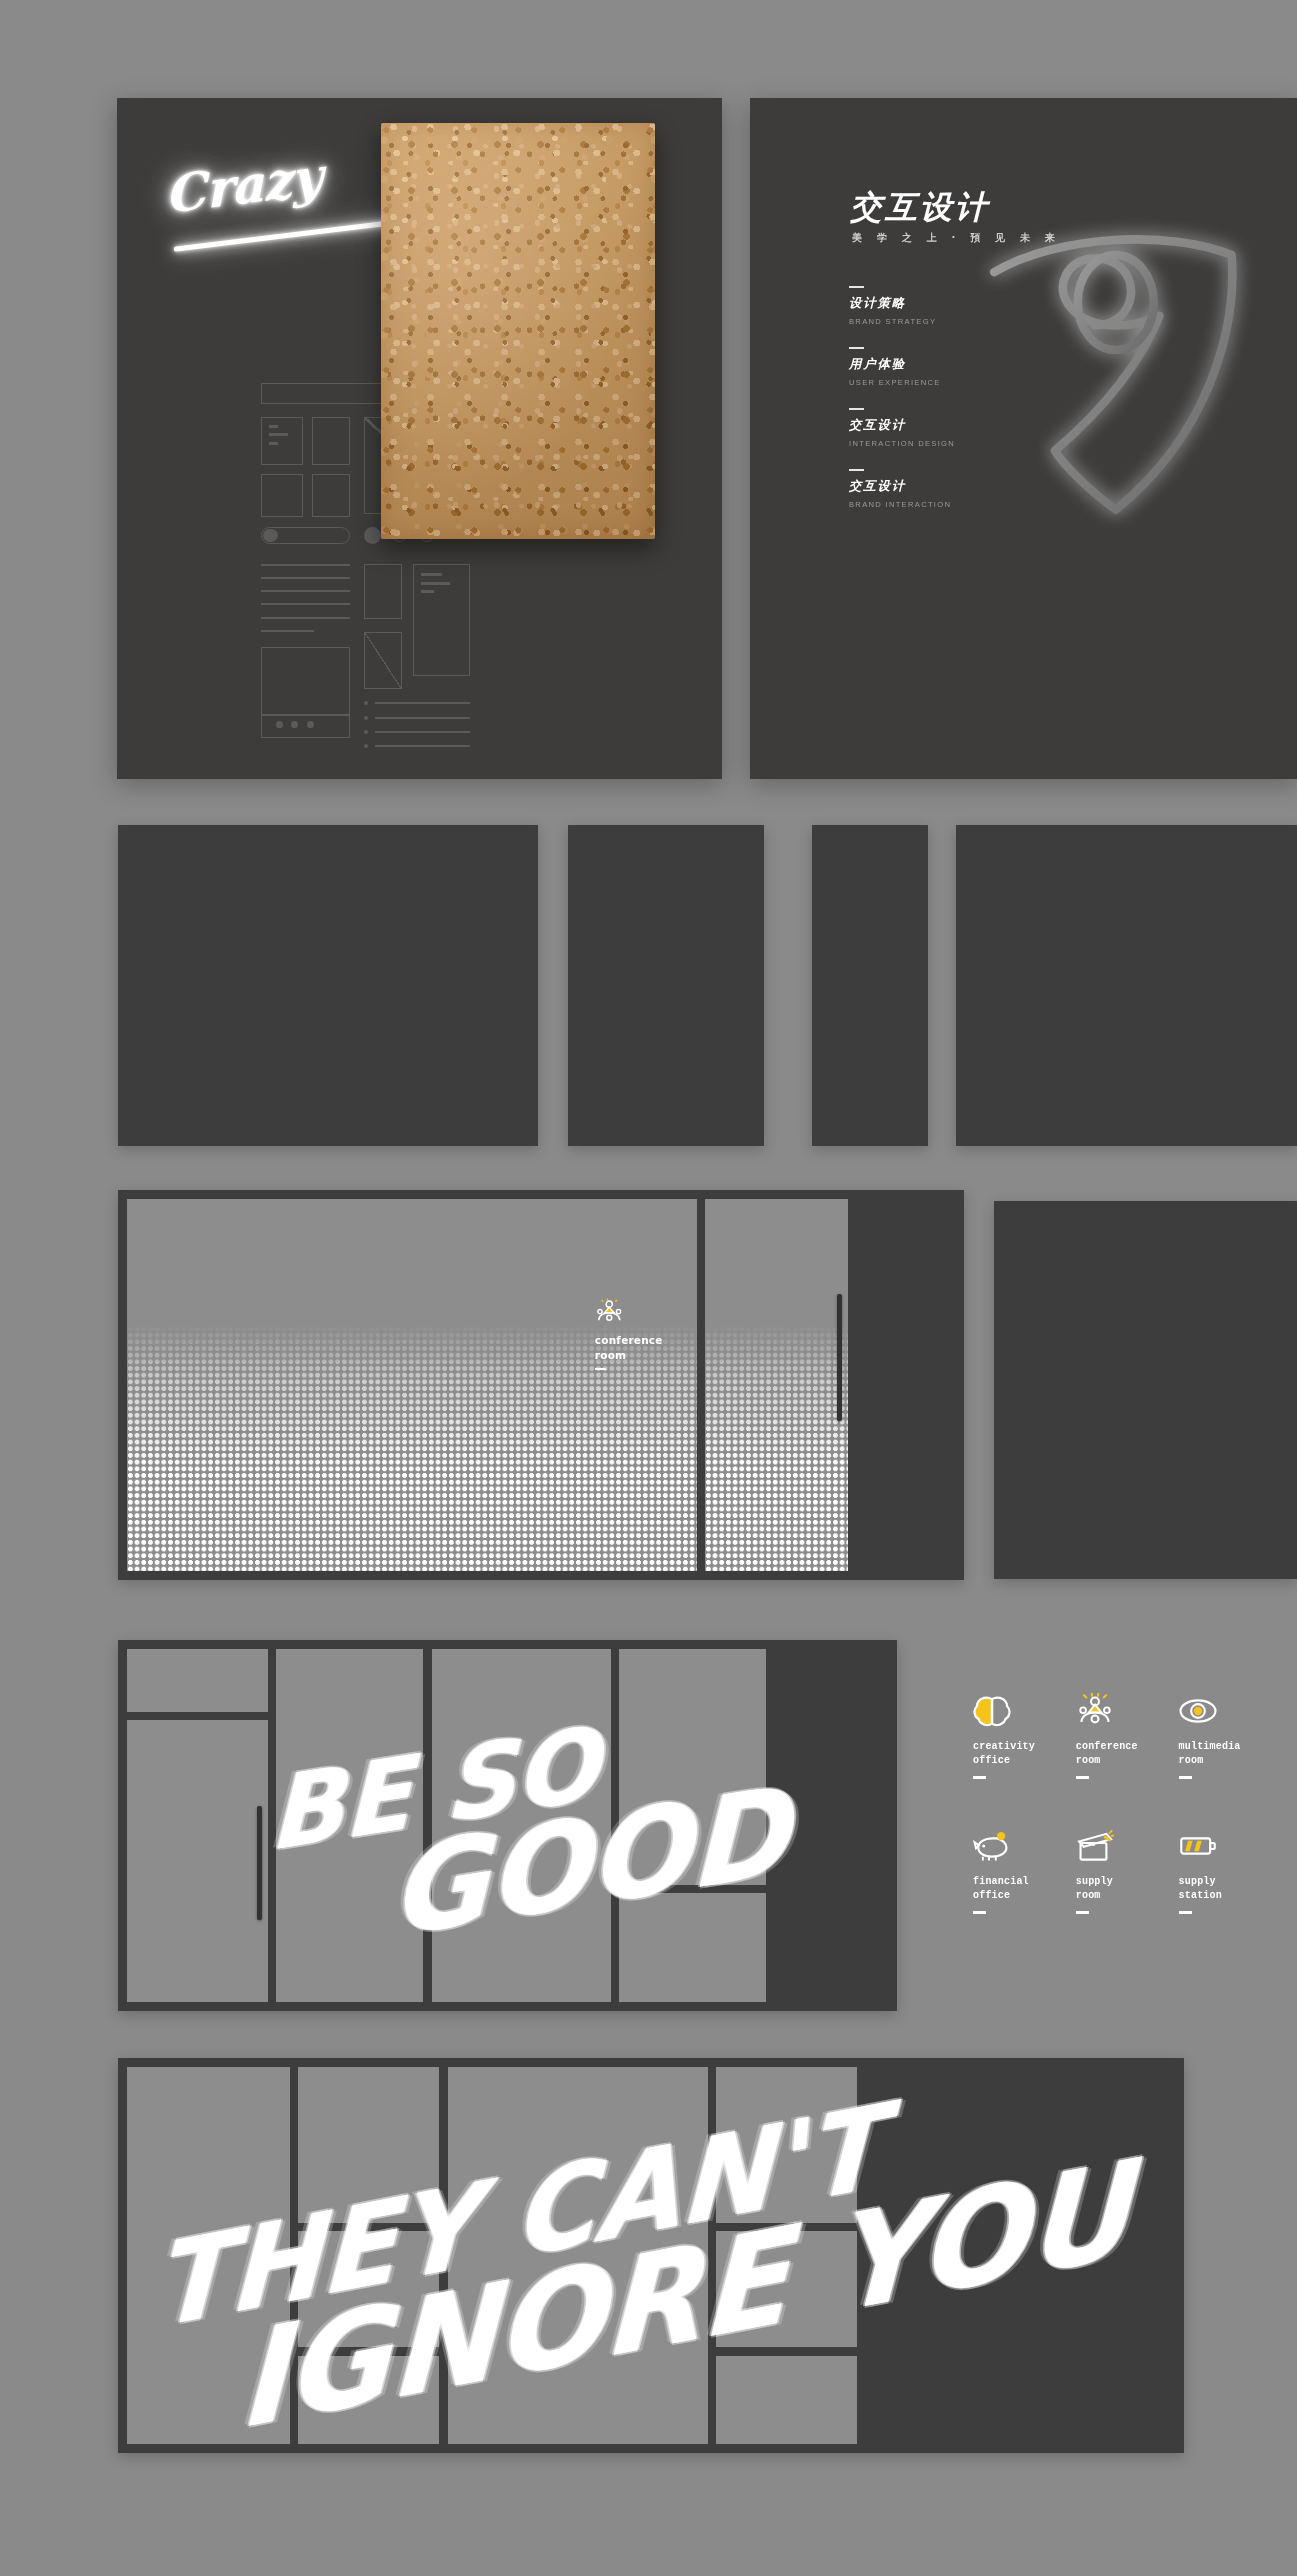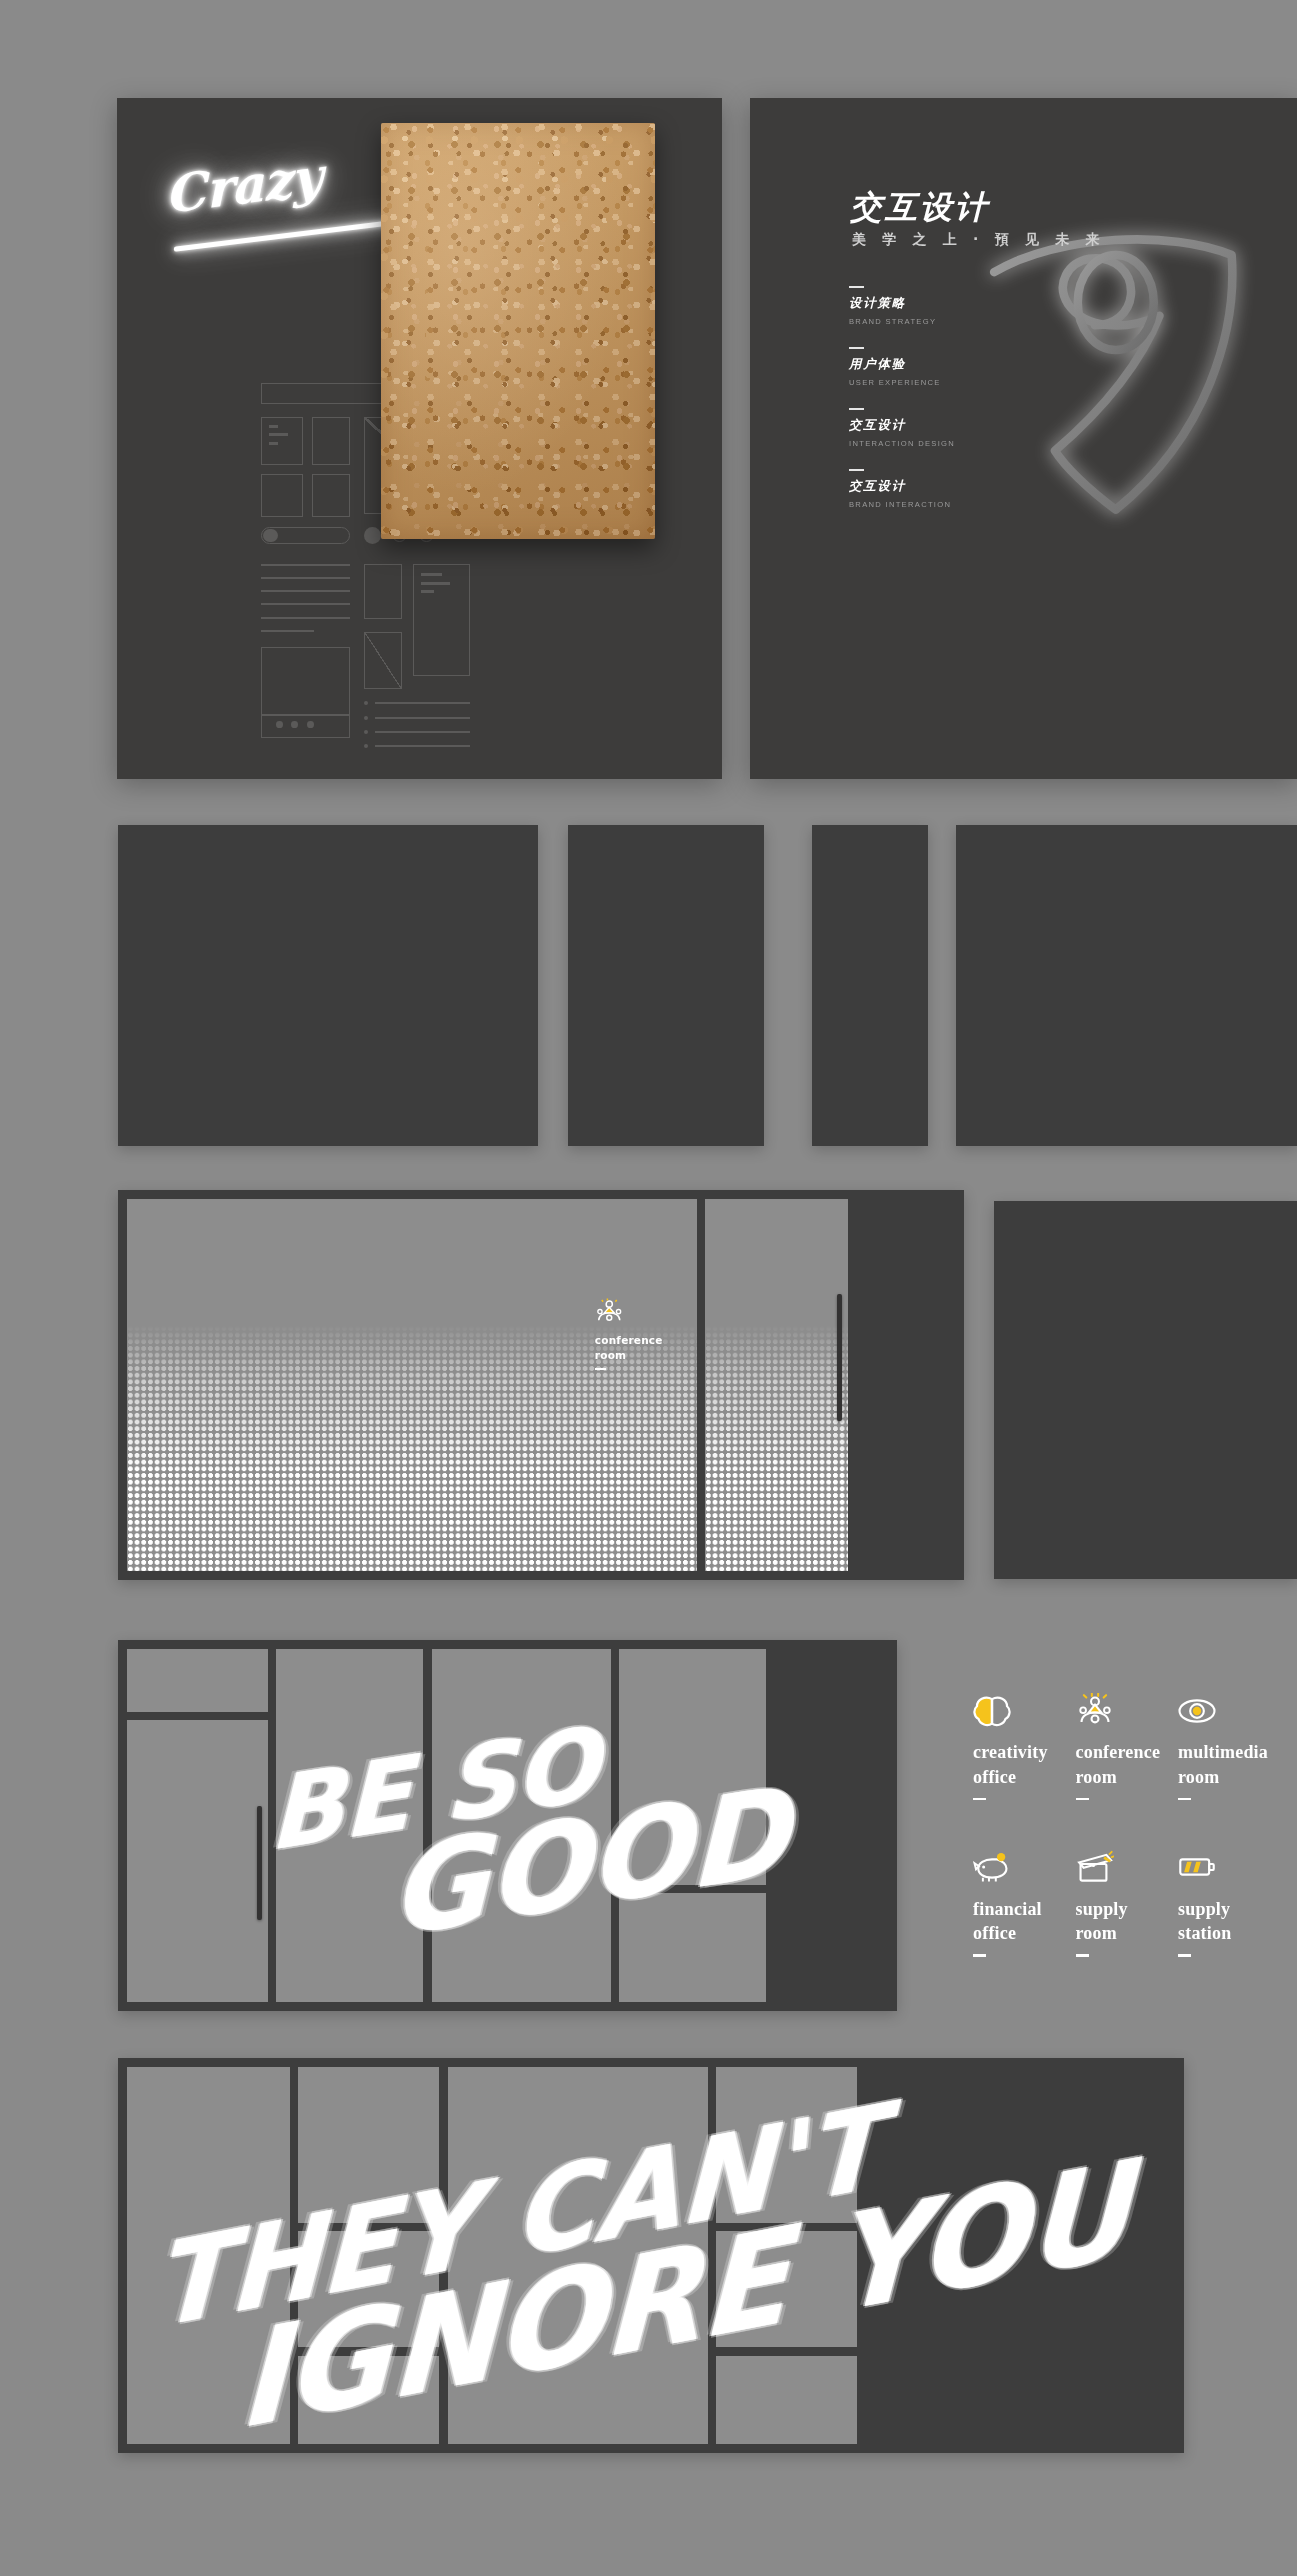--- a/index.html
+++ b/index.html
@@ -105,21 +105,21 @@
   
   .cn-title{
     position:absolute; left:100px; top:88px;
     font-family:"DejaVu Sans", sans-serif;
     font-weight:bold; font-size:32px; color:#fff;
     letter-spacing:2.9px; font-style:italic;
   }
   .cn-sub{
     position:absolute; left:102px; top:133px;
     font-family:"DejaVu Sans", sans-serif;
-    font-size:14px; color:#cfcfcf; letter-spacing:5.7px; font-weight:bold;
+    font-size:10px; color:#cfcfcf; letter-spacing:5.7px; font-weight:bold;
   }
   .svc { position:absolute; left:99px; }
   .svc .rule{ width:15px; height:2.4px; background:#e6e6e6; margin-bottom:6.7px; }
   .svc .cn{
     font-family:"DejaVu Sans", sans-serif;
     font-weight:bold; font-size:12.4px; color:#ffffff;
     letter-spacing:1.9px; margin-bottom:3.8px; font-style:italic;
   }
   .svc .en{
     font-family:"Liberation Sans", sans-serif;
@@ -174,22 +174,22 @@
   .legend{
     position:absolute; left:973px; top:1693px;
     width:295px; display:grid;
     grid-template-columns:repeat(3,1fr);
     row-gap:49px; column-gap:13.3px;
   }
   .legend .cell{ color:#fff; }
   .legend .ico{ width:38px; height:36px; margin-bottom:11.4px; }
   .legend .ico svg{ width:100%; height:100%; display:block; }
   .legend .lbl{
-    font-family:Liberation Serif, serif;
-    font-size:18px; font-weight:bold; line-height:1.35;
+    font-family:Liberation Mono, monospace;
+    font-size:10px; font-weight:bold; line-height:1.35;
     white-space:pre-line; letter-spacing:0.2px;
   }
   .legend .dash{ width:13.3px; height:2.9px; background:#fff; margin-top:8.6px; }
 
   
   .brush{
     position:absolute; color:#ffffff; pointer-events:none;
     font-family:"DejaVu Sans", sans-serif;
     font-weight:bold; font-style:italic;
     white-space:nowrap; line-height:.9;

